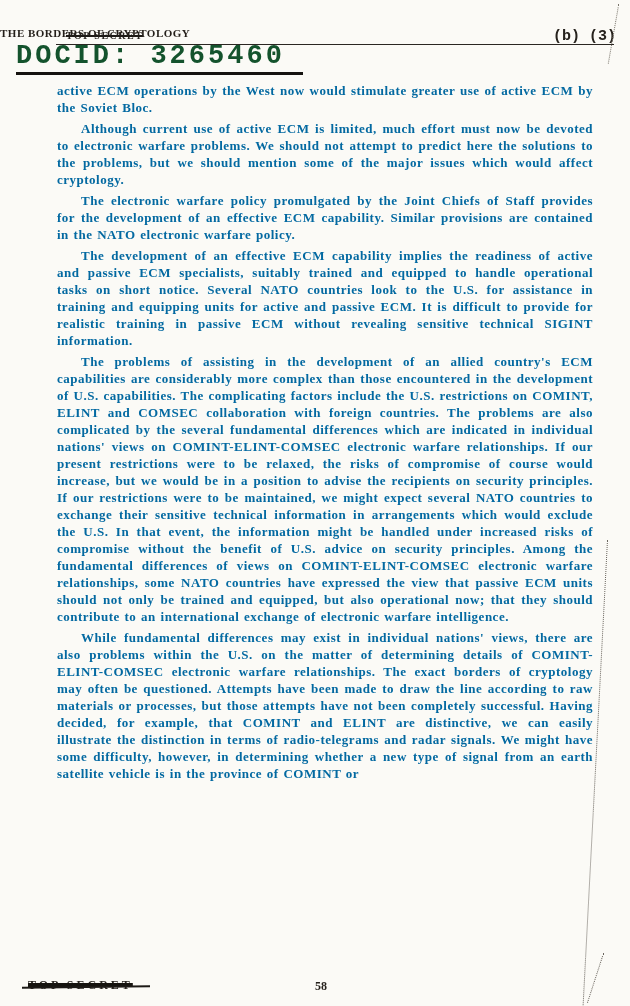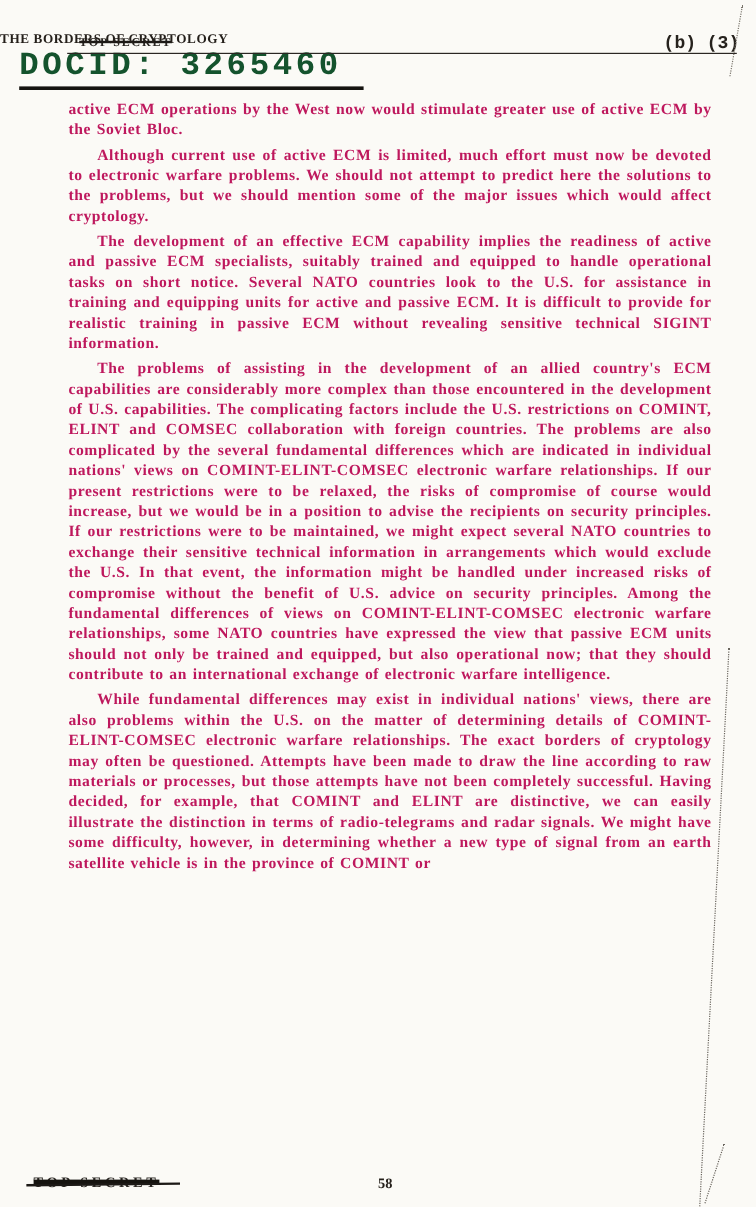--- a/index.html
+++ b/index.html
@@ -75,21 +75,21 @@
     position: absolute;
     left: 57px;
     right: 37px;
     top: 82px;
     text-align: justify;
     font-size: 13px;
     font-weight: bold;
     line-height: 17px;
     letter-spacing: 0.5px;
     word-spacing: 1px;
-    color: #be185d;
+    color: #0369a1;
   }
   .body-text p { margin: 0 0 4px 0; text-indent: 24px; }
   .body-text p.continuation { text-indent: 0; }
 
   
   .footer {
     position: absolute;
     left: 0; right: 0;
     top: 978px;
     height: 20px;
@@ -163,20 +163,21 @@
 
   <div class="doc-title">THE BORDERS OF CRYPTOLOGY</div>
 
   <div class="exemption">(b) (3)</div>
 
   <div class="header-rule"></div>
 
   <div class="body-text">
     <p class="continuation">active ECM operations by the West now would stimulate greater use of active ECM by the Soviet Bloc.</p>
     <p>Although current use of active ECM is limited, much effort must now be devoted to electronic warfare problems. We should not attempt to predict here the solutions to the problems, but we should mention some of the major issues which would affect cryptology.</p>
+    <p>The electronic warfare policy promulgated by the Joint Chiefs of Staff provides for the development of an effective ECM capability. Similar provisions are contained in the NATO electronic warfare policy.</p>
     <p>The development of an effective ECM capability implies the readiness of active and passive ECM specialists, suitably trained and equipped to handle operational tasks on short notice. Several NATO countries look to the U.S. for assistance in training and equipping units for active and passive ECM. It is difficult to provide for realistic training in passive ECM without revealing sensitive technical SIGINT information.</p>
     <p>The problems of assisting in the development of an allied country's ECM capabilities are considerably more complex than those encountered in the development of U.S. capabilities. The complicating factors include the U.S. restrictions on COMINT, ELINT and COMSEC collaboration with foreign countries. The problems are also complicated by the several fundamental differences which are indicated in individual nations' views on COMINT-ELINT-COMSEC electronic warfare relationships. If our present restrictions were to be relaxed, the risks of compromise of course would increase, but we would be in a position to advise the recipients on security principles. If our restrictions were to be maintained, we might expect several NATO countries to exchange their sensitive technical information in arrangements which would exclude the U.S. In that event, the information might be handled under increased risks of compromise without the benefit of U.S. advice on security principles. Among the fundamental differences of views on COMINT-ELINT-COMSEC electronic warfare relationships, some NATO countries have expressed the view that passive ECM units should not only be trained and equipped, but also operational now; that they should contribute to an international exchange of electronic warfare intelligence.</p>
     <p>While fundamental differences may exist in individual nations' views, there are also problems within the U.S. on the matter of determining details of COMINT-ELINT-COMSEC electronic warfare relationships. The exact borders of cryptology may often be questioned. Attempts have been made to draw the line according to raw materials or processes, but those attempts have not been completely successful. Having decided, for example, that COMINT and ELINT are distinctive, we can easily illustrate the distinction in terms of radio-telegrams and radar signals. We might have some difficulty, however, in determining whether a new type of signal from an earth satellite vehicle is in the province of COMINT or</p>
   </div>
 
   <div class="footer">
     <span class="ts-bottom">TOP SECRET</span>
     <span class="footer-rule"></span>
     <span class="page-number">58</span>
   </div>

